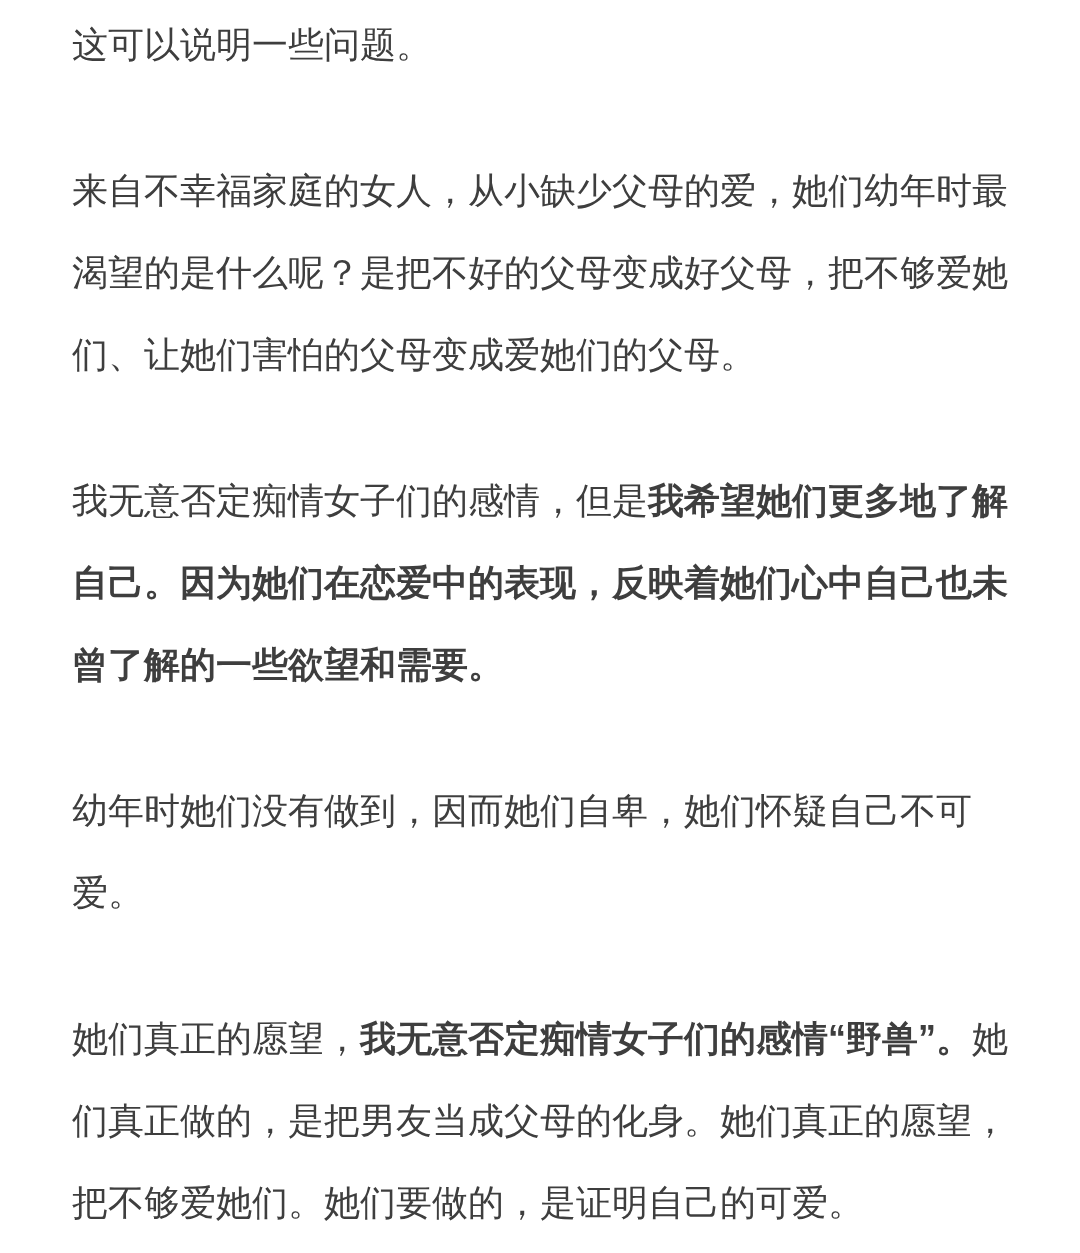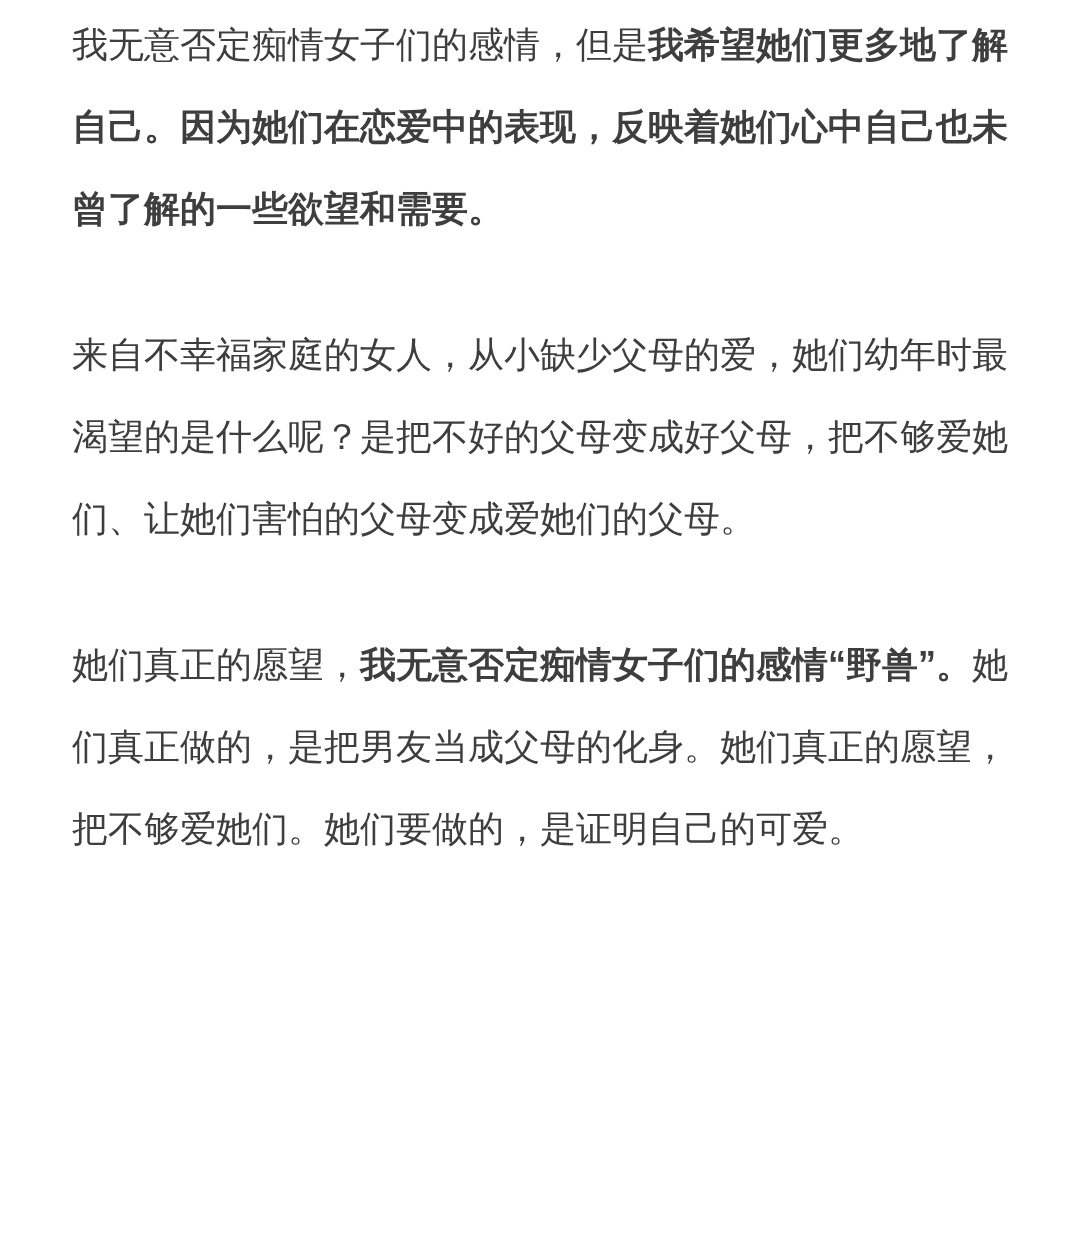--- a/index.html
+++ b/index.html
@@ -32,21 +32,23 @@
   .article p strong {
     font-weight: 700;
     color: var(--text-color);
   }
 </style>
 </head>
 <body>
 
 <main class="article">
 
+  <p><span>这可以说明一些问题。</span></p>
+
+  <p><span>来自不幸福家庭的女人，从小缺少父母的爱，她们幼年时最渴望的是什么呢？是把不好的父母变成好父母，把不够爱她们、让她们害怕的父母变成爱她们的父母。</span></p>
 
   <p><span>我无意否定痴情女子们的感情，但是</span><strong>我希望她们更多地了解自己。因为她们在恋爱中的表现，反映着她们心中自己也未曾了解的一些欲望和需要。</strong></p>
 
-  <p><span>来自不幸福家庭的女人，从小缺少父母的爱，她们幼年时最渴望的是什么呢？是把不好的父母变成好父母，把不够爱她们、让她们害怕的父母变成爱她们的父母。</span></p>
-
+  <p><span>幼年时她们没有做到，因而她们自卑，她们怀疑自己不可爱。</span></p>
 
   <p><span>她们真正的愿望，</span><strong>我无意否定痴情女子们的感情“野兽”。</strong><span>她们真正做的，是把男友当成父母的化身。她们真正的愿望，把不够爱她们。她们要做的，是证明自己的可爱。</span></p>
 
 </main>
 
 </body></html>

